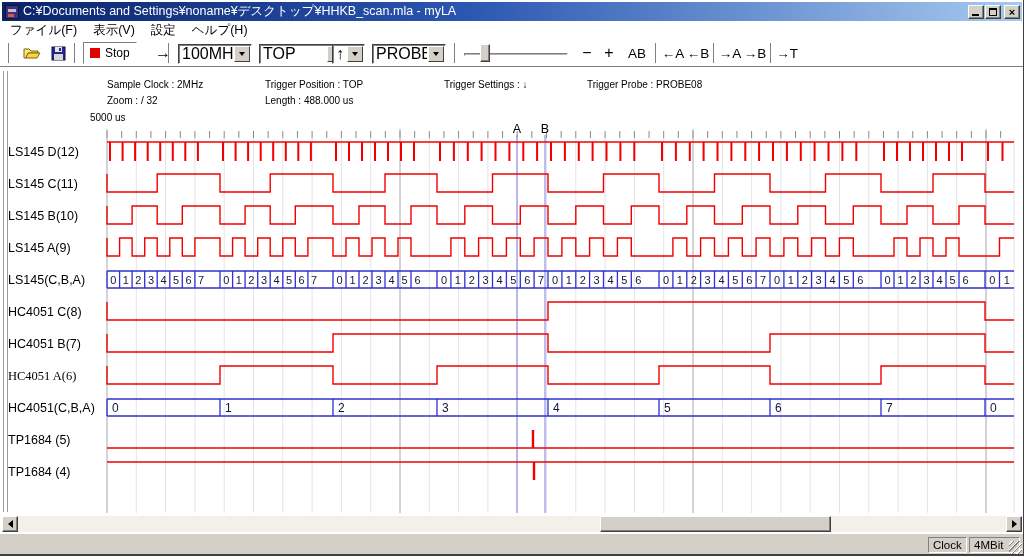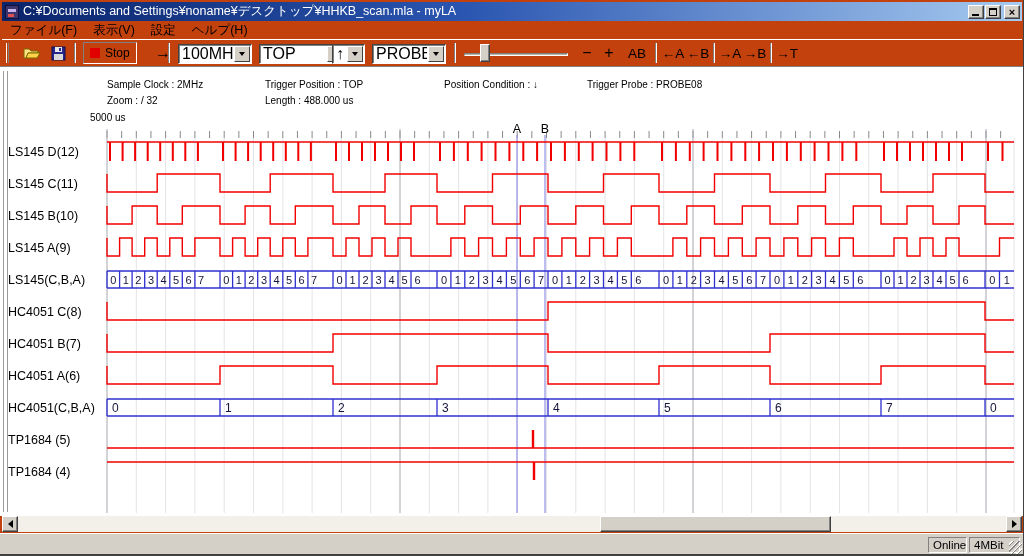--- a/index.html
+++ b/index.html
@@ -1,17 +1,17 @@
 <!DOCTYPE html>
 <html><head>
 <meta charset="utf-8">
 <style>
   html,body{margin:0;padding:0;background:#3a6b6b;}
   *{box-sizing:border-box;}
-  .win{position:relative;width:1024px;height:556px;background:#c2410c;
+  .win{position:relative;width:1024px;height:556px;background:#ffffff;
        font-family:"Liberation Sans",sans-serif;font-size:12px;color:#000;overflow:hidden;
        border-right:1px solid #404040;border-bottom:2px solid #404040;}
   
   .titlebar{position:absolute;left:2px;top:2px;width:1020px;height:19px;
     background:linear-gradient(90deg,#0a246a 0%,#2a55b0 45%,#a6caf0 100%);
     display:flex;align-items:center;color:#fff;font-size:12.5px;}
   .appicon{width:14px;height:14px;margin:0 4px 0 3px;background:#3c3670;border:1px solid #14103c;
     position:relative;flex:0 0 auto;}
   .appicon:before{content:"";position:absolute;left:2px;top:3px;width:8px;height:3px;background:#c8b4e8;}
   .appicon:after{content:"";position:absolute;left:2px;top:8px;width:6px;height:3px;background:#e05050;}
@@ -171,35 +171,35 @@
         <span>→T</span>
       </div>
   </div>
 
   <div class="client">
     <div class="lgrip" style="left:2px"></div>
     <div class="lgrip" style="left:6px"></div>
 
     <div class="itext" style="left:107px;top:12px">Sample Clock : 2MHz</div>
     <div class="itext" style="left:265px;top:12px">Trigger Position : TOP</div>
-    <div class="itext" style="left:444px;top:12px">Position Condition : ↓</div>
+    <div class="itext" style="left:444px;top:12px">Trigger Settings : ↓</div>
     <div class="itext" style="left:587px;top:12px">Trigger Probe : PROBE08</div>
     <div class="itext" style="left:107px;top:28px">Zoom : /  32</div>
     <div class="itext" style="left:265px;top:28px">Length : 488.000 us</div>
     <div class="itext" style="left:90px;top:45px">5000 us</div>
 
     <div id="chlabels">
         <div class="chlabel" style="top: 76px;">LS145 D(12)</div>
         <div class="chlabel" style="top: 108px;">LS145 C(11)</div>
         <div class="chlabel" style="top: 140px;">LS145 B(10)</div>
         <div class="chlabel" style="top: 172px;">LS145 A(9)</div>
         <div class="chlabel" style="top: 204px;">LS145(C,B,A)</div>
         <div class="chlabel" style="top: 236px;">HC4051 C(8)</div>
         <div class="chlabel" style="top: 268px;">HC4051 B(7)</div>
-        <div class="chlabel" style="top: 300px;">HC4051 A(6)</div>
+        <div class="chlabel" style="top: 300px; font-family: Liberation Serif, serif;">HC4051 A(6)</div>
         <div class="chlabel" style="top: 332px;">HC4051(C,B,A)</div>
         <div class="chlabel" style="top: 364px;">TP1684 (5)</div>
         <div class="chlabel" style="top: 396px;">TP1684 (4)</div>
       </div>
     <svg id="plot" width="1024" height="450" style="position:absolute;left:0;top:0">
         <line x1="107" y1="64" x2="107" y2="71" stroke="#6a6a6a" stroke-width="0.8"></line>
         <line x1="121.65" y1="64" x2="121.65" y2="71" stroke="#6a6a6a" stroke-width="0.8"></line>
         <line x1="136.3" y1="64" x2="136.3" y2="71" stroke="#6a6a6a" stroke-width="0.8"></line>
         <line x1="150.95000000000002" y1="64" x2="150.95000000000002" y2="71" stroke="#6a6a6a" stroke-width="0.8"></line>
         <line x1="165.60000000000002" y1="64" x2="165.60000000000002" y2="71" stroke="#6a6a6a" stroke-width="0.8"></line>
@@ -390,17 +390,17 @@
     <div class="sbtn" style="left:0">
         <span class="tri-l"></span>
       </div>
     <div class="sbtn" style="right:0">
         <span class="tri-r"></span>
       </div>
     <div class="sthumb" style="left:598px;width:231px"></div>
   </div>
 
   <div class="statusbar">
-    <div class="spanel" style="left:928px;width:39px">Online</div>
+    <div class="spanel" style="left:928px;width:39px">Clock</div>
     <div class="spanel" style="left:969px;width:51px">4MBit</div>
     <div class="sizegrip"></div>
   </div>
 </div>
 
 </body></html>

